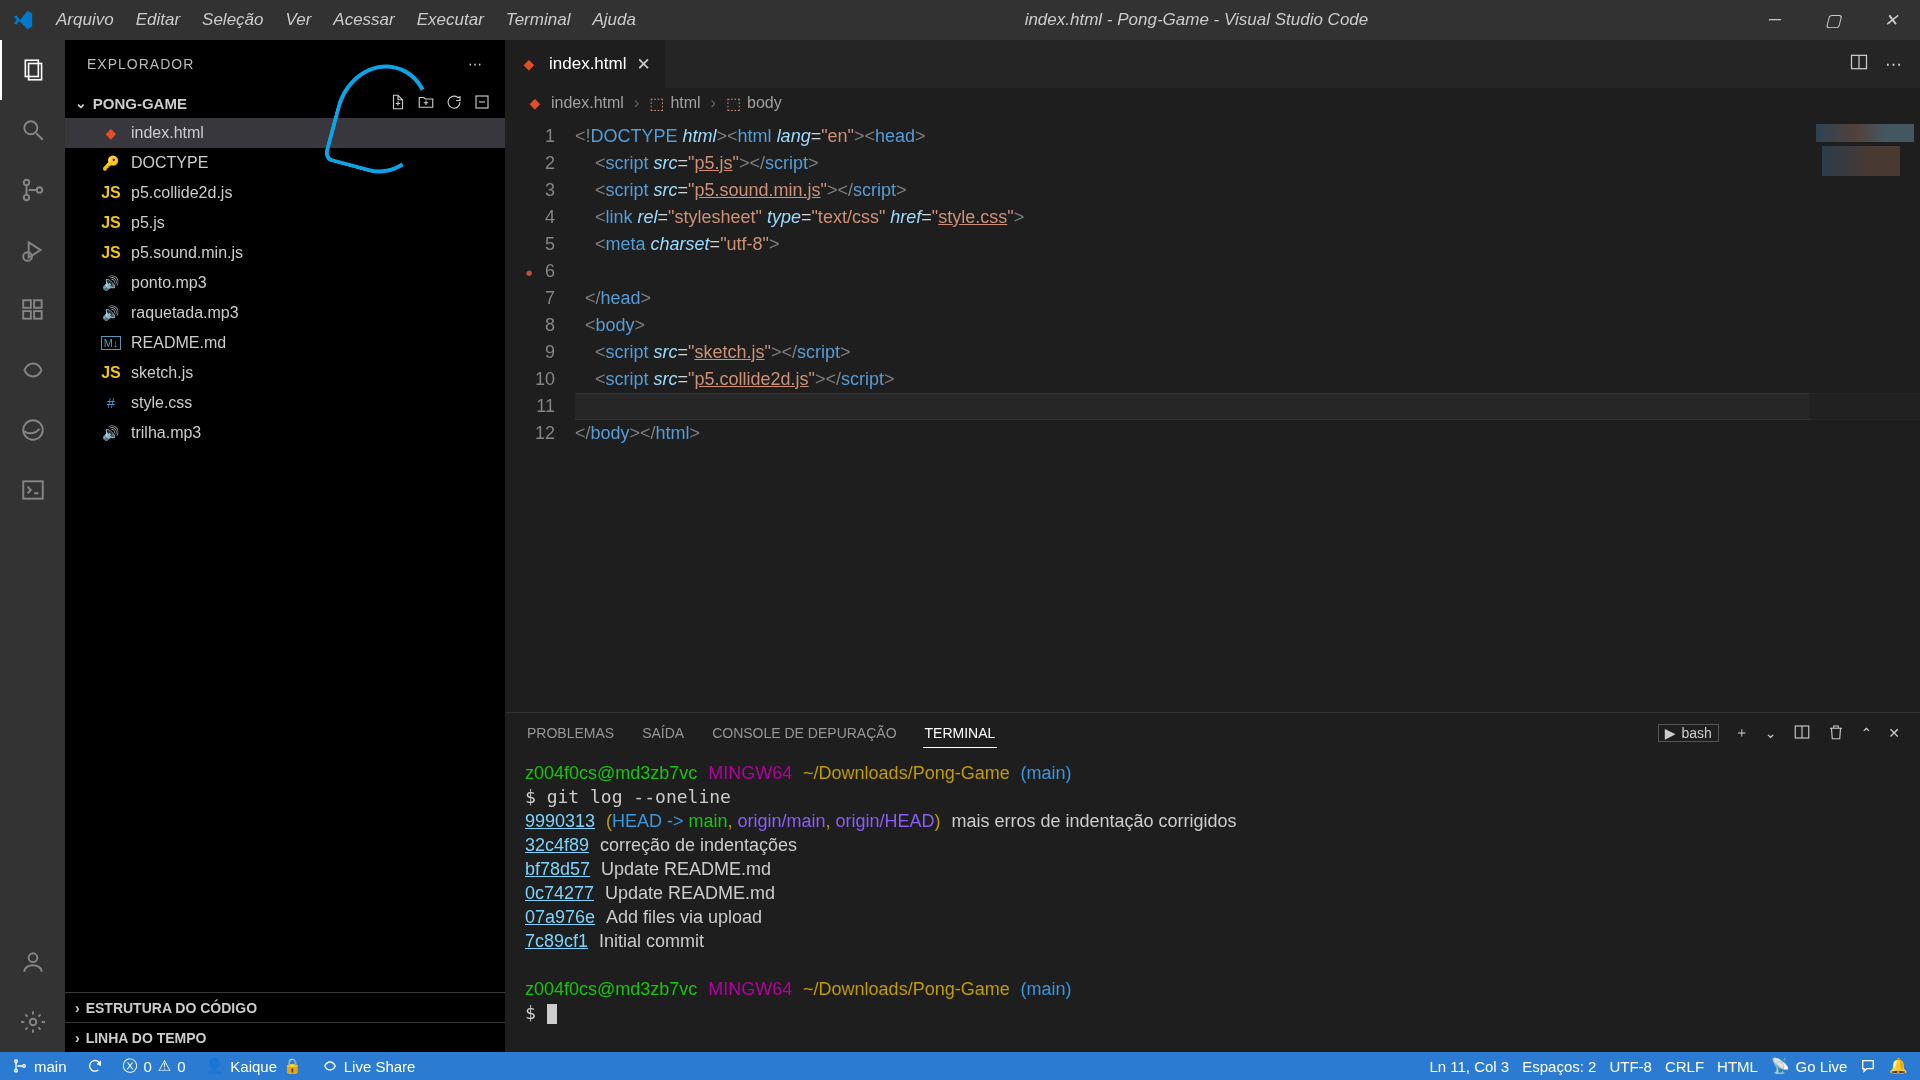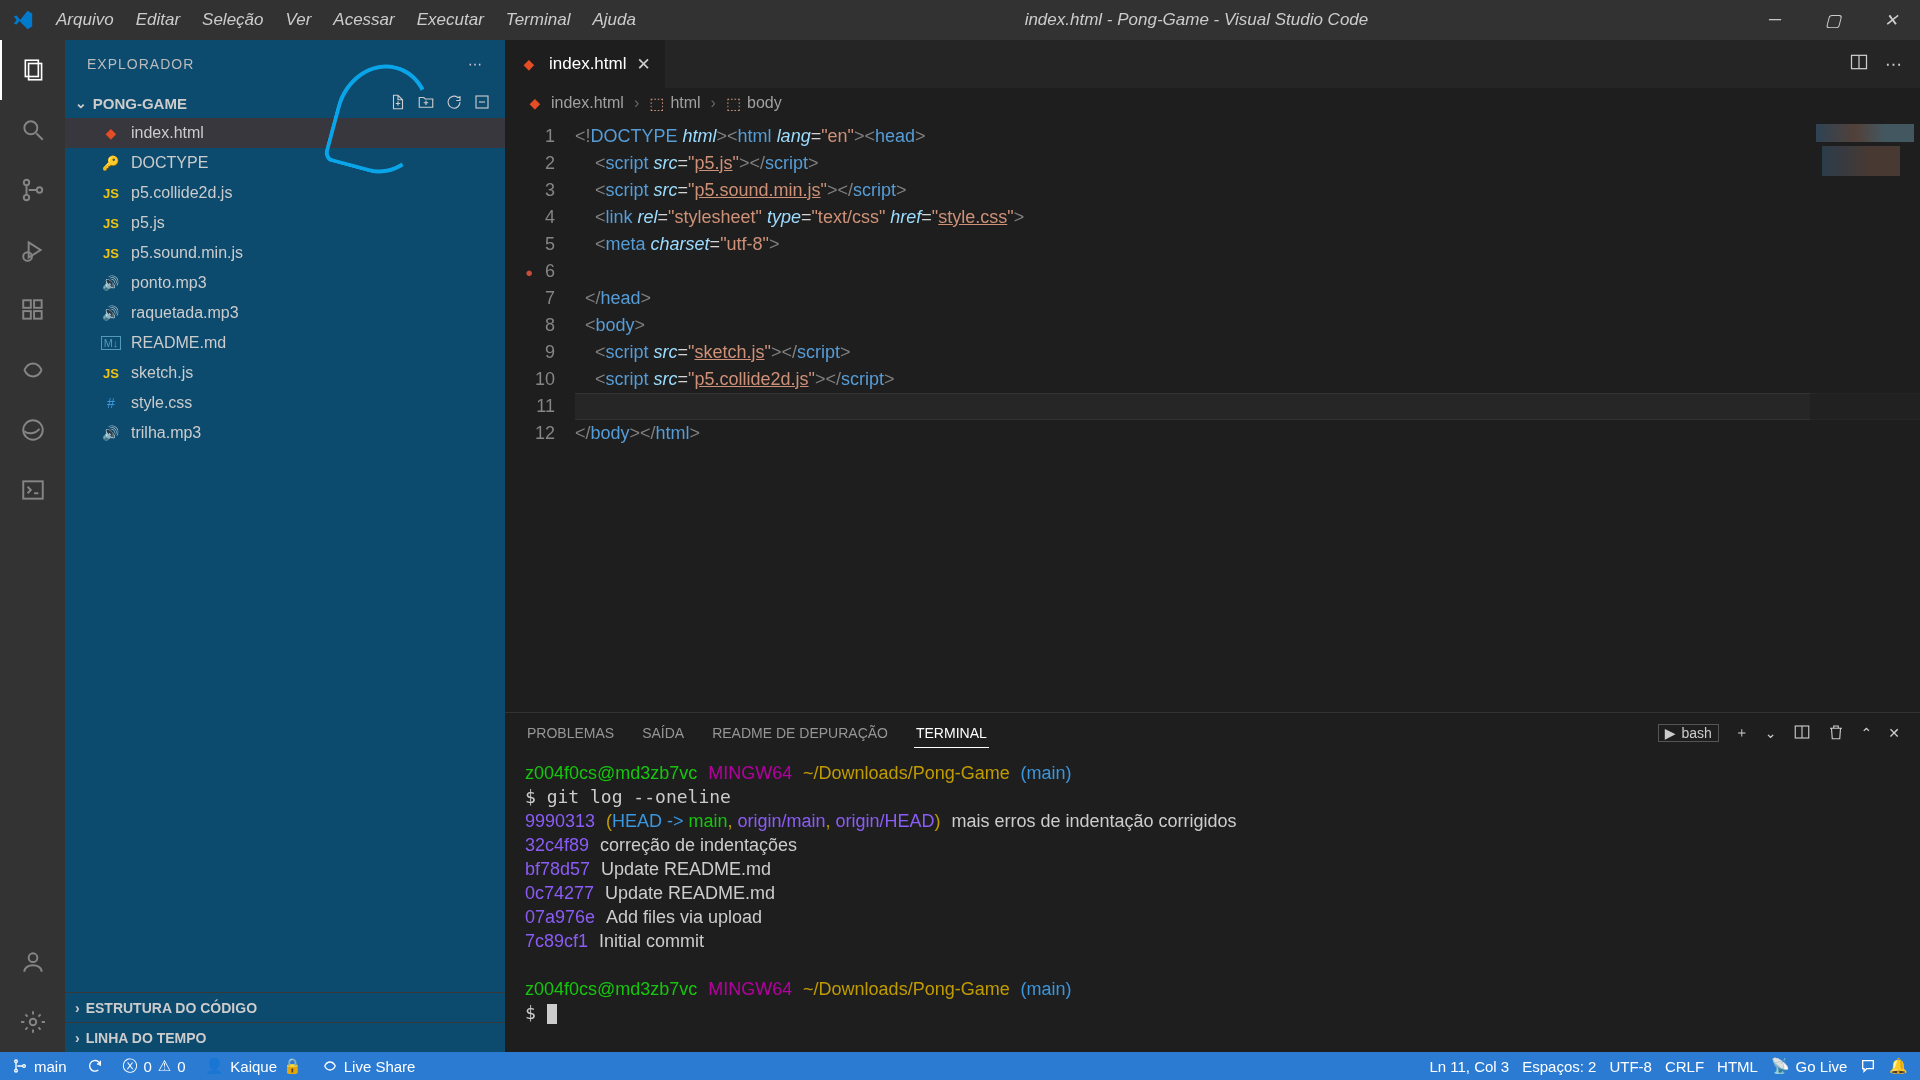--- a/index.html
+++ b/index.html
@@ -9,33 +9,33 @@
 .titlebar .logo svg { width:22px; height:22px; }
 .menu-item { padding:0 11px; height:40px; line-height:40px; cursor:pointer; }
 .title-center { flex:1; text-align:center; color:#ccc; }
 .win-controls { display:flex; }
 .win-btn { width:58px; height:40px; display:flex; align-items:center; justify-content:center; cursor:pointer; color:#ccc; }
 .main-area { display:flex; height:calc(100% - 40px - 28px); }
 .activity-bar { width:65px; background:#333333; display:flex; flex-direction:column; align-items:center; }
 .act-icon { width:65px; height:60px; display:flex; align-items:center; justify-content:center; color:#858585; cursor:pointer; position:relative; }
 .act-icon.active { color:#fff; border-left:2px solid #fff; }
 .act-bottom { margin-top:auto; }
-.sidebar { width:440px; background:#0c4a6e; display:flex; flex-direction:column; }
+.sidebar { width:440px; background:#000000; display:flex; flex-direction:column; }
 .sidebar-header { height:48px; display:flex; align-items:center; padding:0 22px; font-size:14px; letter-spacing:1px; color:#bbbbbb; }
 .sidebar-header .sp { flex:1; }
 .sidebar-header .dots { color:#ccc; cursor:pointer; }
 .folder-row { height:30px; display:flex; align-items:center; padding-left:10px; font-size:15px; font-weight:bold; color:#ccc; }
 .folder-row .actions { margin-left:auto; display:flex; gap:10px; padding-right:14px; color:#ccc; }
 .folder-row .actions span { cursor:pointer; }
 .file-row { height:30px; display:flex; align-items:center; padding-left:36px; gap:10px; font-size:16px; cursor:pointer; }
 .file-row.selected { background:#37373d; }
 .file-icon { width:20px; text-align:center; font-size:14px; }
 .ic-html { color:#e44d26; }
 .ic-lic { color:#d4b956; }
-.ic-js { color:#f1c40f; font-weight:bold; font-size:13px; }
+.ic-js { color:#f1c40f; font-weight:bold; font-size:16px; }
 .ic-audio { color:#00aaff; }
 .ic-md { color:#519aba; font-size:11px; border:1px solid #519aba; padding:0 1px; }
 .ic-css { color:#3c99dc; }
 .collapse-section { height:30px; display:flex; align-items:center; padding-left:10px; font-size:14px; font-weight:bold; cursor:pointer; border-top:1px solid #383838; }
 .editor-panel { flex:1; display:flex; flex-direction:column; background:#1e1e1e; }
 .tabs-row { height:48px; background:#252526; display:flex; align-items:stretch; }
 .tab { display:flex; align-items:center; padding:0 14px; gap:10px; background:#1e1e1e; border-right:1px solid #252526; cursor:pointer; color:#fff; }
 .tab-close { color:#ccc; cursor:pointer; }
 .editor-actions { margin-left:auto; display:flex; align-items:center; gap:16px; padding-right:18px; color:#ccc; }
 .breadcrumb { height:30px; display:flex; align-items:center; padding-left:20px; gap:10px; font-size:16px; color:#a0a0a0; }
@@ -62,21 +62,21 @@
 .ptab.active { color:#fff; border-bottom:1px solid #fff; }
 .panel-actions { margin-left:auto; display:flex; align-items:center; gap:16px; color:#ccc; }
 .panel-actions .shell { border:1px solid #555; padding:0 6px; font-size:14px; display:flex; gap:6px; align-items:center; }
 .terminal-body { flex:1; padding:8px 20px 0 20px; font-family:Consolas,monospace; font-size:18px; line-height:24px; white-space:pre; overflow:hidden; }
 .tc-green { color:#16c60c; }
 .tc-purple { color:#b4009e; }
 .tc-yellow { color:#c19c00; }
 .tc-cyan { color:#3a96dd; }
 .tc-red { color:#8b5cf6; }
 .tc-white { color:#cccccc; }
-.tc-hash { color:#8b5cf6; }
+.tc-hash { color:#7dd3fc;text-decoration:underline; }
 .cursor-block { display:inline-block; width:10px; height:20px; background:#ccc; vertical-align:middle; }
 .statusbar { height:28px; background:#2b7bd3; display:flex; align-items:center; color:#fff; font-size:15px; padding:0 12px; gap:20px; }
 .statusbar .right { margin-left:auto; display:flex; gap:13px; align-items:center; }
 .statusbar span { display:flex; align-items:center; gap:6px; }
 .annotation { position:absolute; left:335px; top:64px; width:95px; height:110px; border:4px solid #0aa5e8; border-radius:50% 50% 50% 10%; transform:rotate(15deg); border-right-color:transparent; pointer-events:none; }
 .chev { font-size:14px; margin-right:6px; }
 svg.ico { width:26px; height:26px; }
 </style>
 </head>
 <body>
@@ -297,21 +297,21 @@
       <div class="minimap">
         <div style="position:absolute;left:6px;top:6px;right:6px;height:18px;background:linear-gradient(90deg,#569cd6 0%,#ce9178 40%,#9cdcfe 70%);opacity:.5"></div>
         <div style="position:absolute;left:12px;top:28px;right:20px;height:30px;background:linear-gradient(90deg,#569cd6 0%,#ce9178 60%);opacity:.4"></div>
       </div>
     </div>
 
     <div class="panel">
       <div class="panel-tabs">
         <div class="ptab">PROBLEMAS</div>
         <div class="ptab">SAÍDA</div>
-        <div class="ptab">README DE DEPURAÇÃO</div>
+        <div class="ptab">CONSOLE DE DEPURAÇÃO</div>
         <div class="ptab active">TERMINAL</div>
         <div class="panel-actions">
           <span class="shell">
               <span>▶</span>
               <span>bash</span>
             </span>
           <span>＋</span>
           <span>⌄</span>
           <span><svg width="18" height="18" viewBox="0 0 24 24" fill="none" stroke="#ccc" stroke-width="1.5">
                 <rect x="3" y="4" width="18" height="16"></rect>

